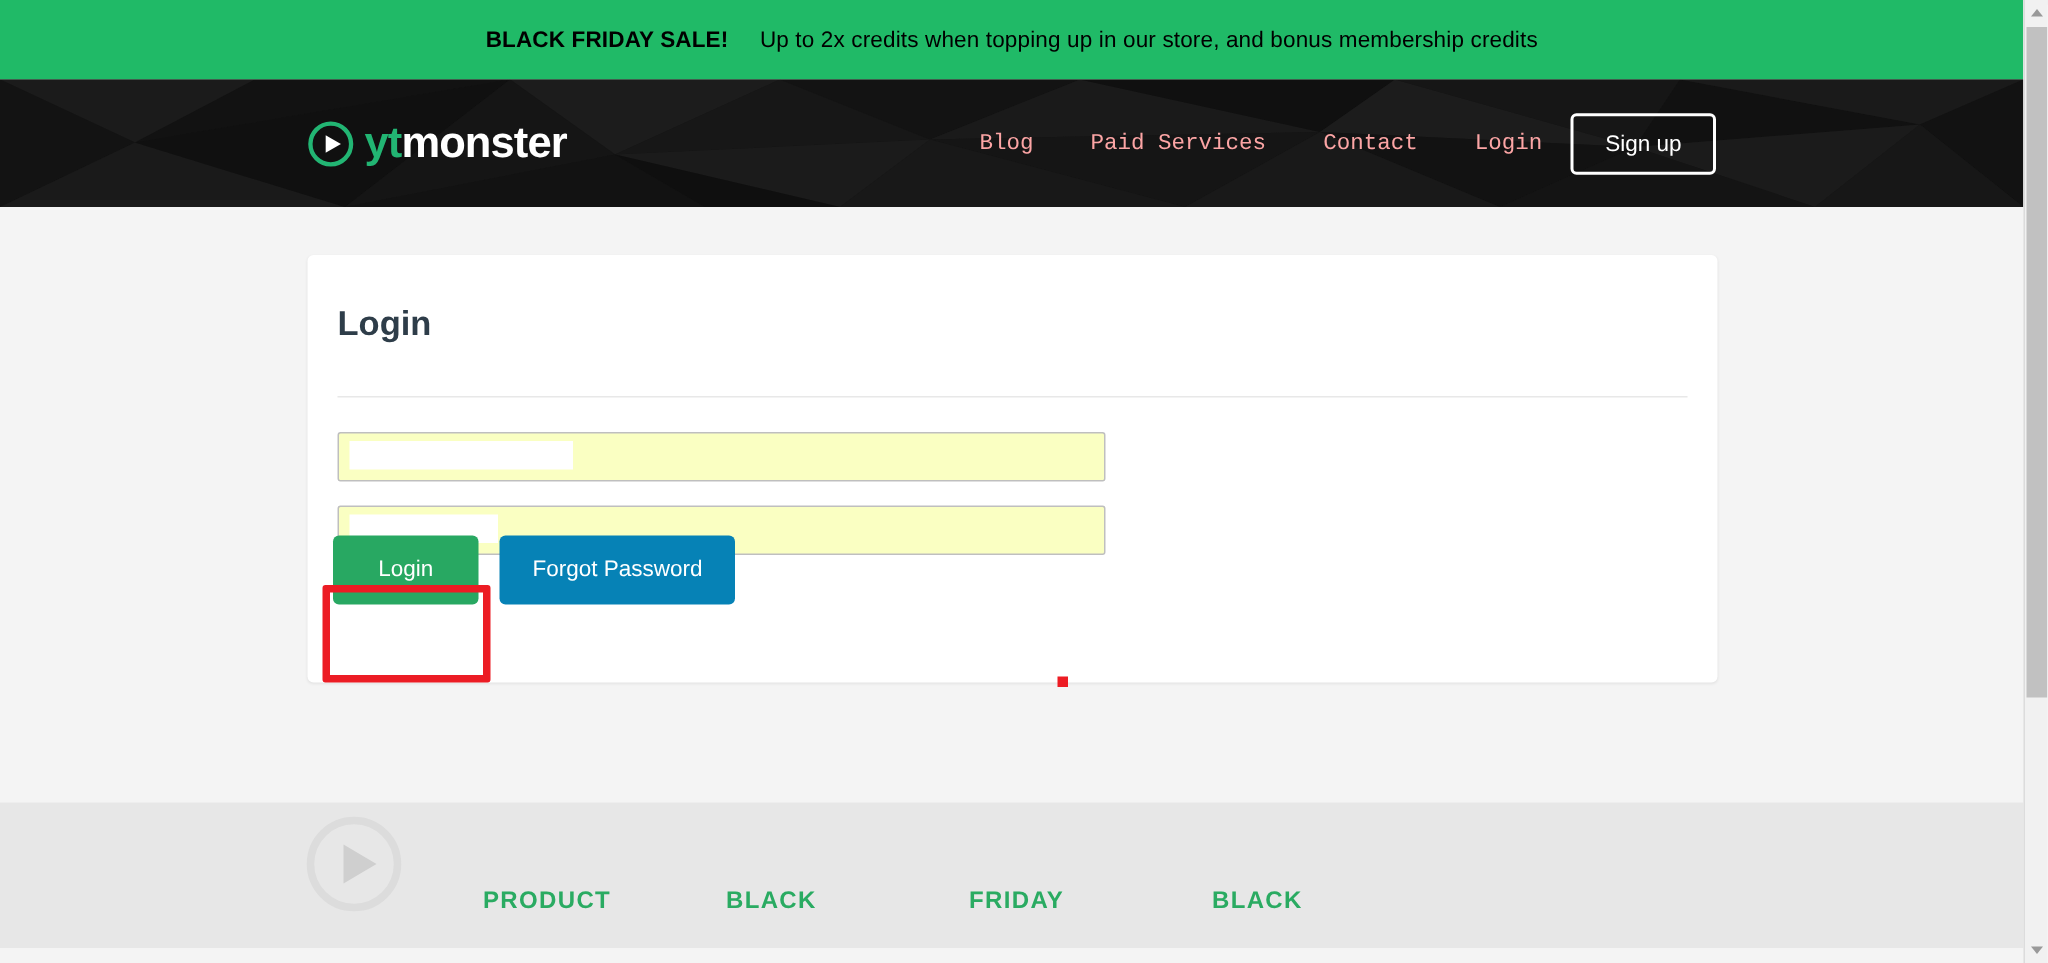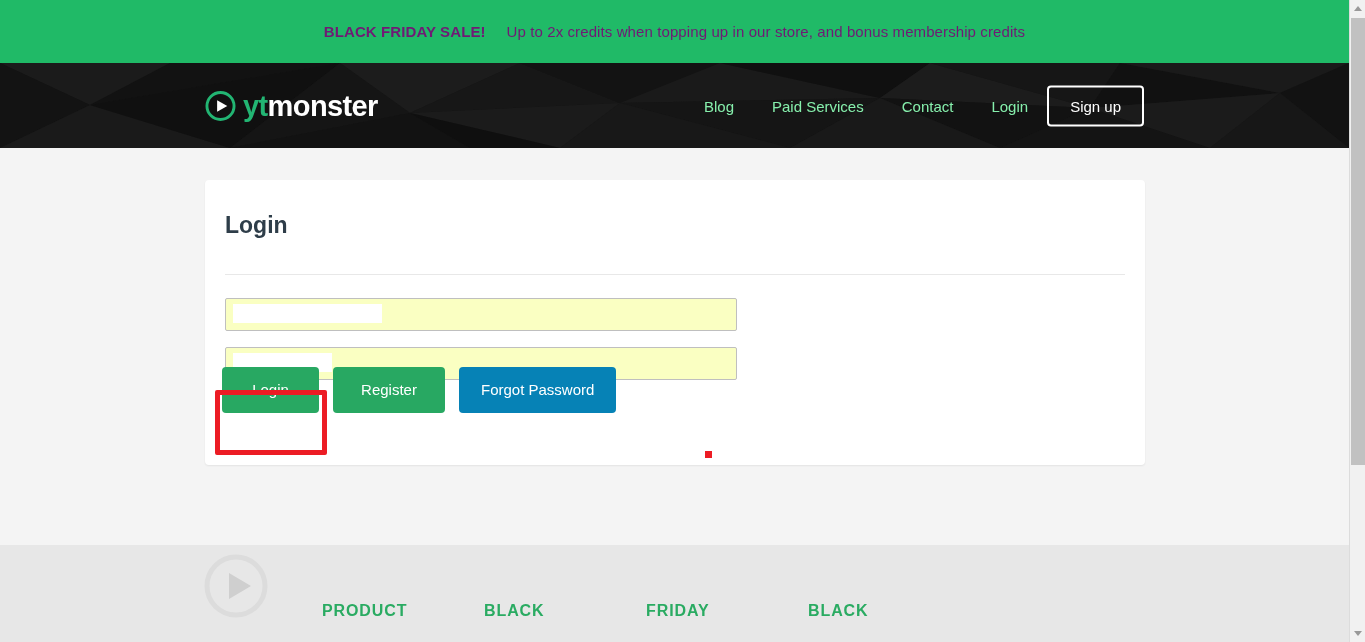--- a/index.html
+++ b/index.html
@@ -24,26 +24,26 @@
     position: absolute;
     left: 0; top: 0;
     width: 1349px;
     height: 642px;
     overflow: hidden;
     background: #f4f4f4;
   }
 
   
   .promo-banner {
-    height: 63px;
+    height: 53px;
     background: #20ba67;
     display: flex;
     align-items: center;
     justify-content: center;
-    color: #701a75;
+    color: #000000;
     font-size: 15px;
     letter-spacing: .1px;
     white-space: nowrap;
   }
   .promo-strong { font-weight: bold; margin-right: 5px; }
   .promo-rest { font-weight: normal; padding-left: 16px; }
 
   
   .site-header {
     position: relative;
@@ -94,25 +94,26 @@
   
   .main-nav {
     position: absolute;
     right: 205px;
     top: 50%;
     transform: translateY(-50%);
     display: flex;
     align-items: center;
   }
   .nav-link {
-    color: #86efac;
+    color: #fca5a5;
     font-size: 15px;
     text-decoration: none;
     padding: 0 19px;
     white-space: nowrap;
+    font-family: Liberation Mono, monospace;
   }
   .nav-signup {
     border: 2px solid #ffffff;
     border-radius: 4px;
     padding: 11px 21px;
     color: #ffffff;
     font-size: 15px;
     text-decoration: none;
     line-height: 1;
     white-space: nowrap;
@@ -381,21 +382,20 @@
 
         <div class="field-row" style="top:167px;">
           <input class="text-field" type="password" placeholder="" style="">
           <div class="redaction" style="left:8px; top:6px; width:99px; height:19px;"></div>
         </div>
 
       </div>
 
       <div class="button-row">
         <button class="btn btn-green">Login</button>
-        <button class="btn btn-green-alt">Register</button>
         <button class="btn btn-blue">Forgot Password</button>
       </div>
 
     </div>
 
     <div class="site-footer">
 
       <svg class="footer-watermark" viewBox="0 0 66 66">
         <circle cx="33" cy="33" r="29" fill="none" stroke="#dcdcdc" stroke-width="5"></circle>
         <polygon points="26,20 48,33 26,46" fill="#cfcfcf"></polygon>

